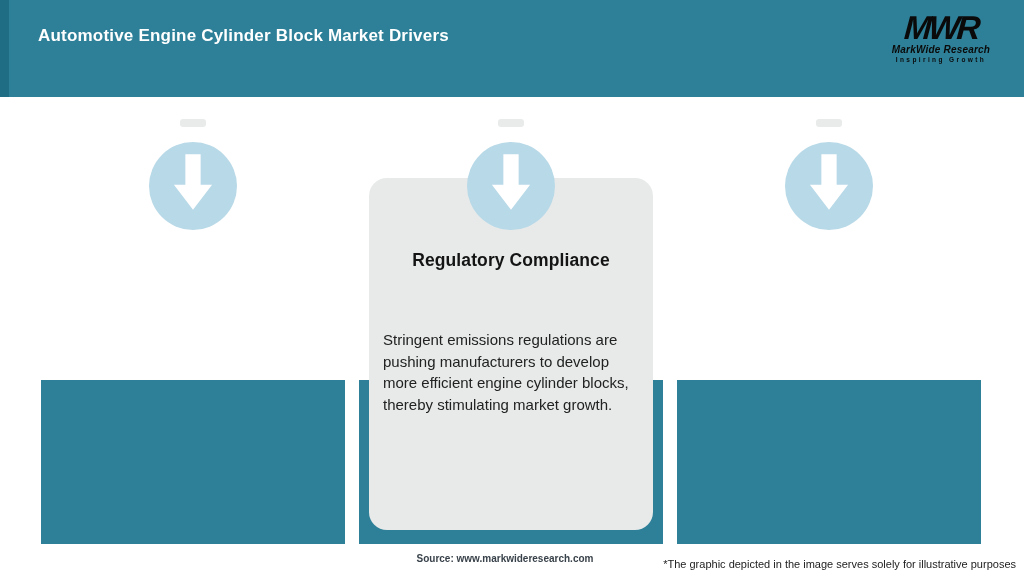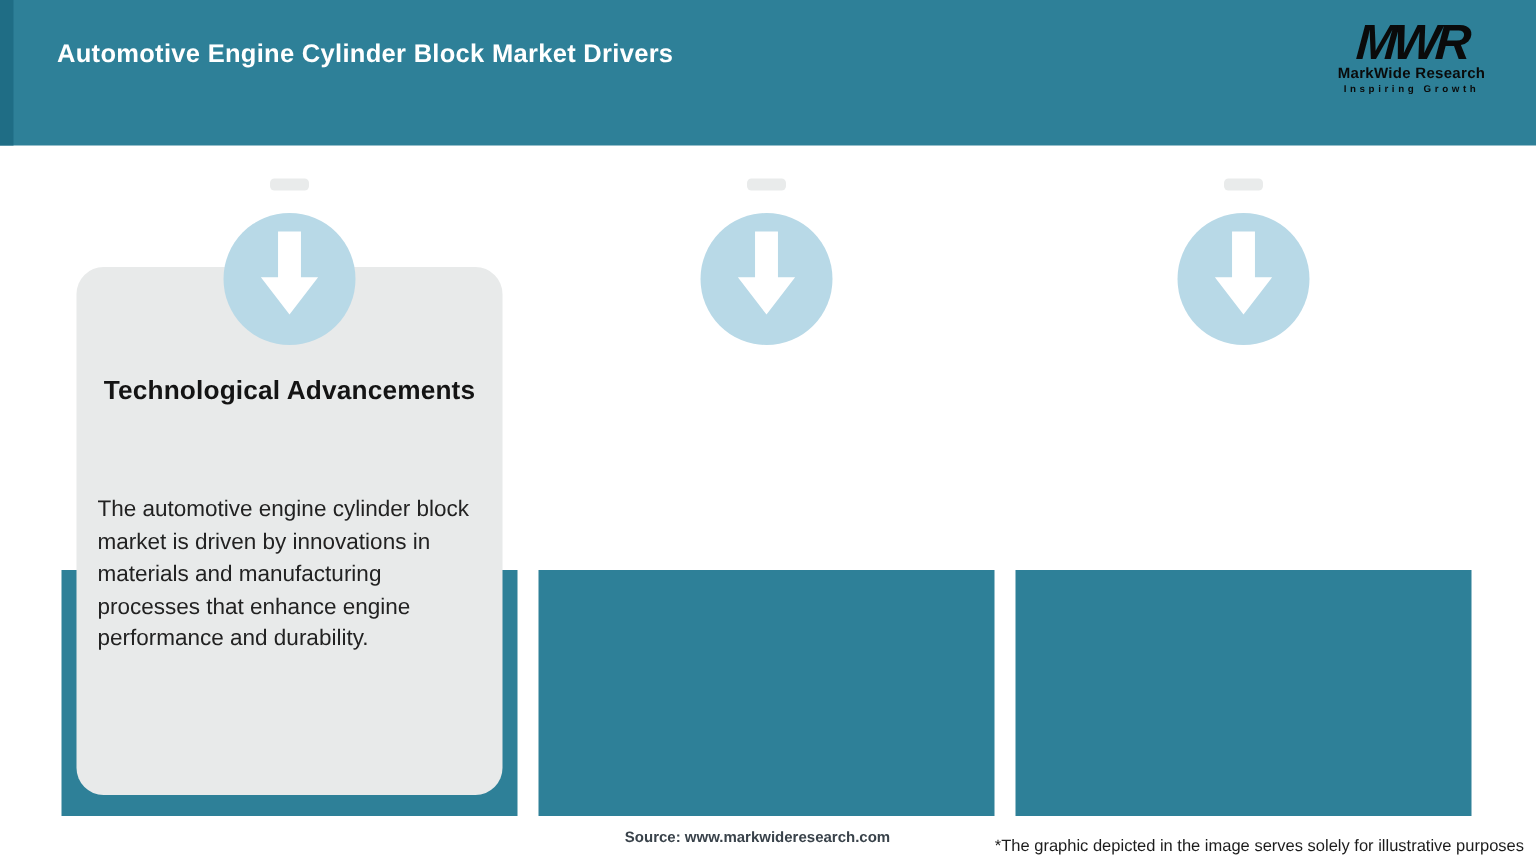--- a/index.html
+++ b/index.html
@@ -37,20 +37,21 @@
     color: #0a0a0a;
   }
   .logo-monogram {
     font-size: 33px; font-weight: 800; font-style: italic;
     letter-spacing: -3px; line-height: 0.95;
     transform: skewX(-4deg);
   }
   .logo-name {
     font-size: 10px; font-weight: 700; letter-spacing: 0.2px;
     margin-top: 1px;
+    font-style: italic;
   }
   .logo-tagline {
     font-size: 6.5px; font-weight: 700; letter-spacing: 2.4px;
     margin-top: 1px;
   }
 
   
   .card-group {
     position: absolute; top: 118px;
     width: 304px; height: 430px;
@@ -124,34 +125,34 @@
   <div class="logo">
     <div class="logo-monogram">MWR</div>
     <div class="logo-name">MarkWide Research</div>
     <div class="logo-tagline">Inspiring Growth</div>
   </div>
 </div>
 
 <div class="card-group g0">
   <div class="notch"></div>
   <div class="backing"></div>
-  <div class="card">
-    <div class="card-title">Technological Advancements</div>
-    <div class="card-body">The automotive engine cylinder block market is driven by innovations in materials and manufacturing processes that enhance engine performance and durability.</div>
-  </div>
   <div class="circle">
     <svg viewBox="0 0 44 62">
       <path d="M14 2 h16 v32 h12 L22 60 L2 34 h12 Z" fill="#ffffff"></path>
     </svg>
   </div>
 </div>
 
 <div class="card-group g1">
   <div class="notch"></div>
   <div class="backing"></div>
+  <div class="card">
+    <div class="card-title">Regulatory Compliance</div>
+    <div class="card-body">Stringent emissions regulations are pushing manufacturers to develop more efficient engine cylinder blocks, thereby stimulating market growth.</div>
+  </div>
   <div class="circle">
     <svg viewBox="0 0 44 62">
       <path d="M14 2 h16 v32 h12 L22 60 L2 34 h12 Z" fill="#ffffff"></path>
     </svg>
   </div>
 </div>
 
 <div class="card-group g2">
   <div class="notch"></div>
   <div class="backing"></div>

